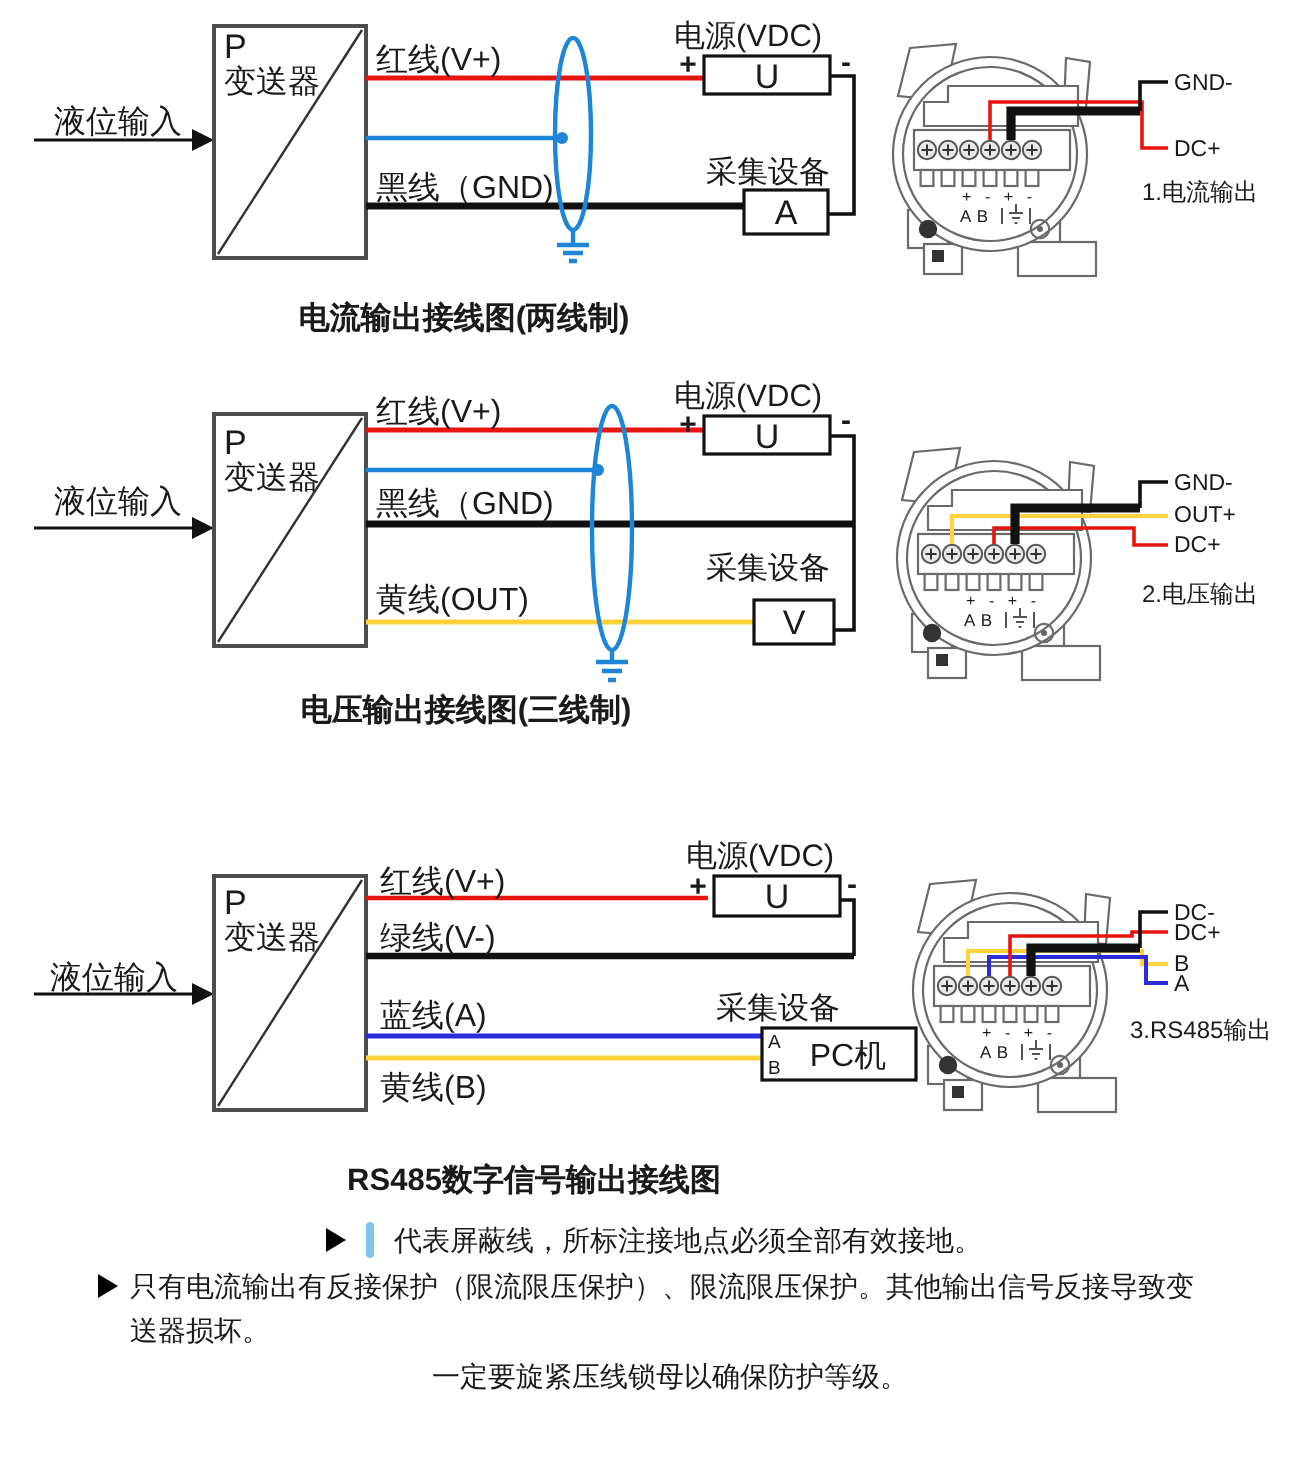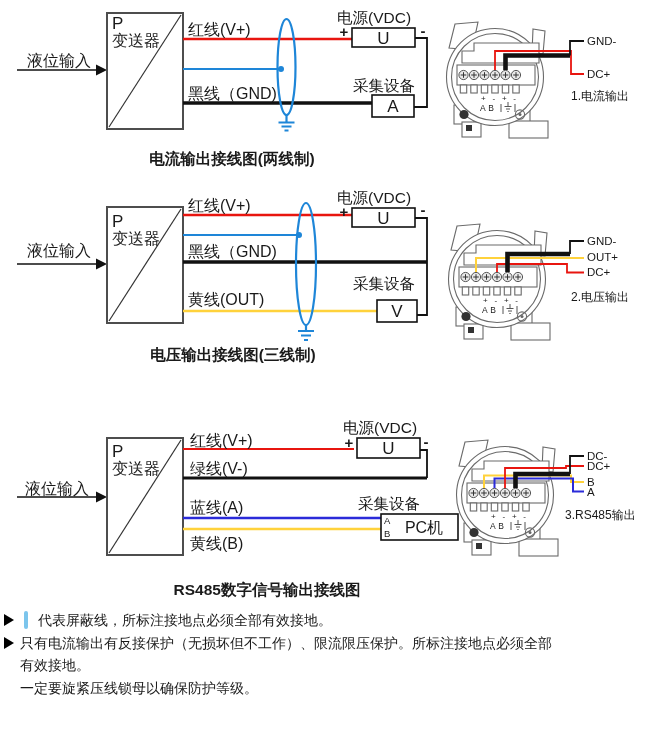--- a/index.html
+++ b/index.html
@@ -19,21 +19,21 @@
   .devn{stroke:#6a6a6a;stroke-width:1.1;fill:none;}
   .w-red{stroke:#e8150f;fill:none;}
   .w-black{stroke:#111111;fill:none;}
   .w-yellow{stroke:#ffd23b;fill:none;}
   .w-blue{stroke:#2b2bd9;fill:none;}
   .w-shield{stroke:#1e86d8;fill:none;}
   .tbox{fill:#ffffff;stroke:#4d4d4d;stroke-width:2;}
   .ubox{fill:#ffffff;stroke:#111111;stroke-width:1.6;}
   .link{stroke:#111111;stroke-width:1.8;fill:none;}
   .notes{padding:9px 0 0 4px;font-size:14px;line-height:22px;}
-  .note{display:flex;margin-bottom:1px;}
+  .note{display:flex;margin-bottom:1px;justify-content:center;}
   .tri{flex:0 0 auto;width:0;height:0;border-left:10px solid #000;border-top:6px solid transparent;border-bottom:6px solid transparent;margin:5px 6px 0 0;}
   .note-body{max-width:540px;}
   .note-indent{padding-left:16px;}
   .shield-bar{display:inline-block;width:4px;height:18px;background:#7cc5ec;border-radius:2px;vertical-align:-4px;margin:0 10px 0 4px;}
 </style>
 </head>
 <body>
 
 <svg width="650" height="600" viewBox="0 0 650 600">
   <defs>
@@ -224,18 +224,18 @@
   </g>
 </svg>
 
 <div class="notes">
   <div class="note">
     <span class="tri"></span>
     <span class="note-body"><span class="shield-bar"></span><span>代表屏蔽线，所标注接地点必须全部有效接地。</span></span>
   </div>
   <div class="note">
     <span class="tri"></span>
-    <span class="note-body">只有电流输出有反接保护（无损坏但不工作）、限流限压保护。所标注接地点必须全部有效接地。</span>
+    <span class="note-body">只有电流输出有反接保护（限流限压保护）、限流限压保护。其他输出信号反接导致变送器损坏。</span>
   </div>
   <div class="note note-indent">
     <span class="note-body">一定要旋紧压线锁母以确保防护等级。</span>
   </div>
 </div>
 
 </body></html>

